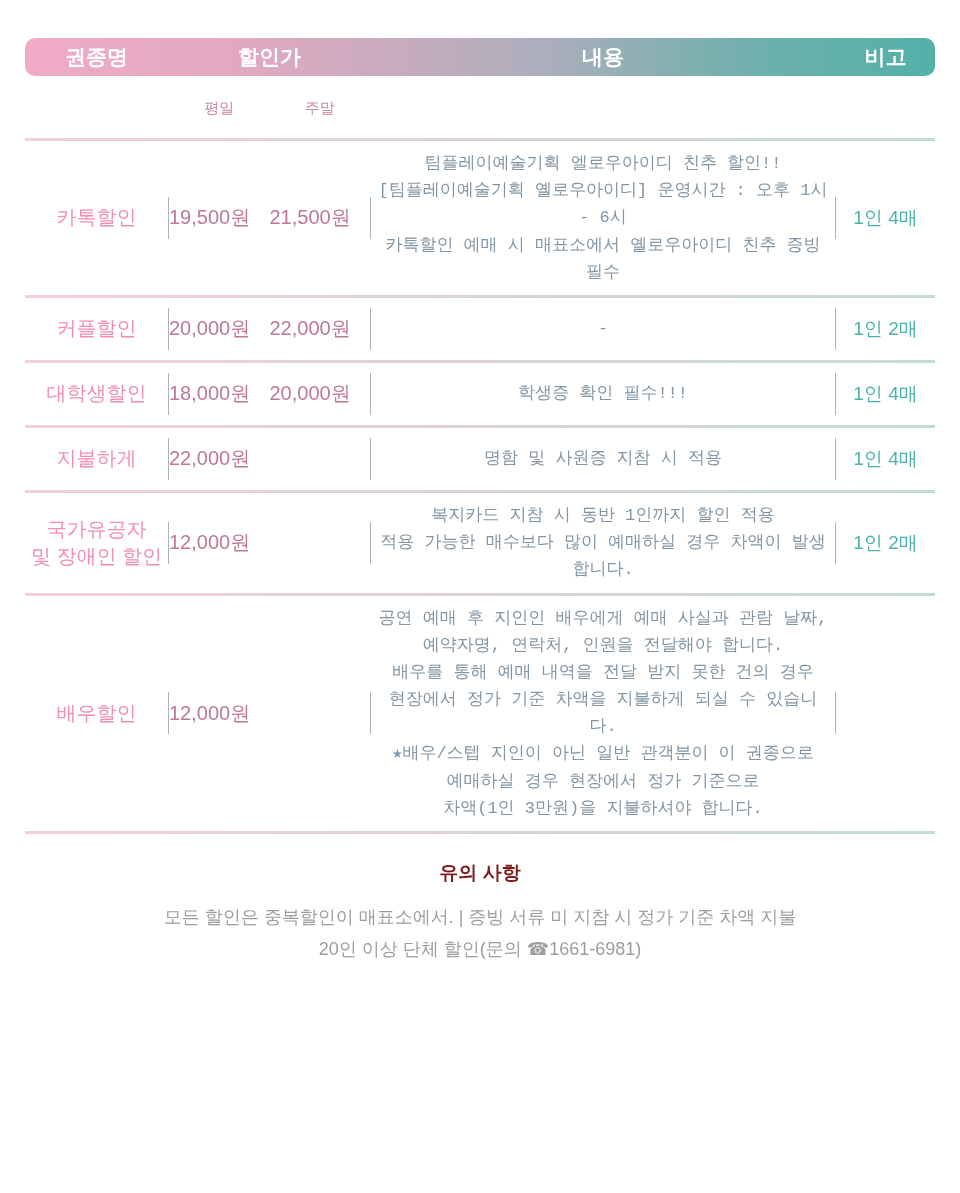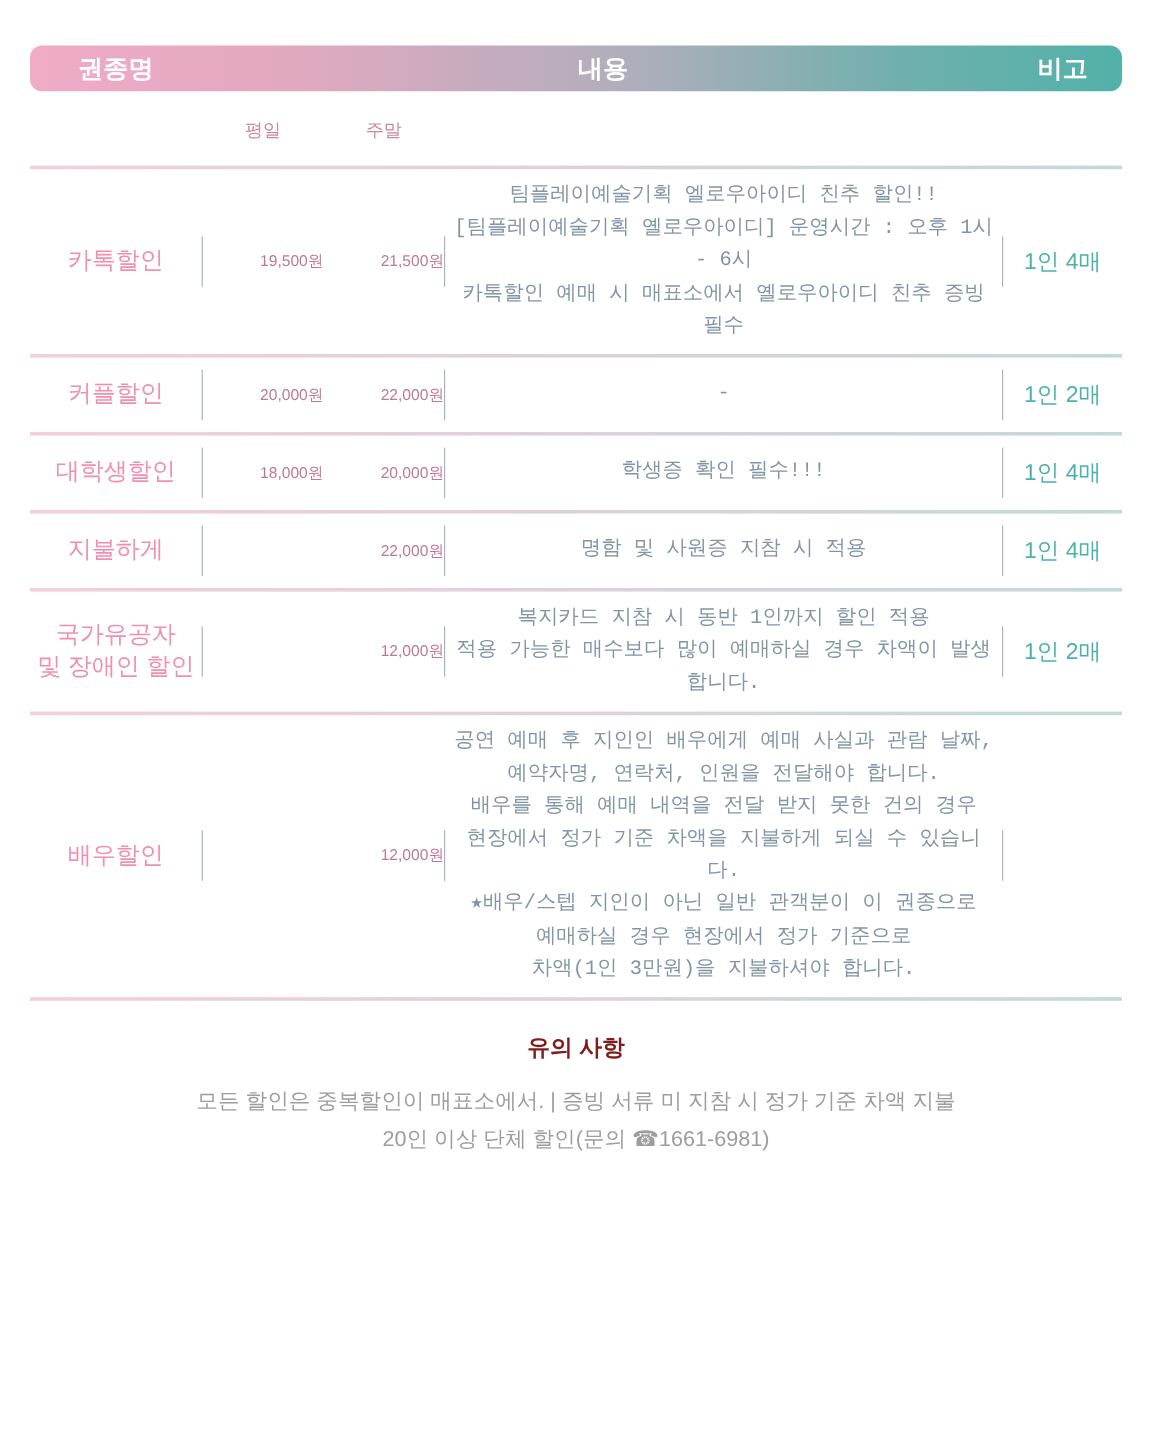--- a/index.html
+++ b/index.html
@@ -62,21 +62,21 @@
     background: linear-gradient(90deg,#f3cfdc 0%,#ded2da 45%,#c3dad7 100%);
   }
 
   .row { display: flex; align-items: center; padding: 9px 0; }
   .row.r1 { min-height: 108px; }
   .row.r2, .row.r3, .row.r4 { min-height: 62px; }
   .row.r5 { min-height: 86px; }
   .row.r6 { min-height: 212px; }
 
   .name-text { color: #f18fb0; font-size: 20px; line-height: 1.35; white-space: pre-line; }
-  .c-price .p { flex: 1; color: #bd7898; font-size: 13px; text-align: right; }
+  .c-price .p { flex: 1; color: #bd7898; font-size: 20px; text-align: left; }
   .c-price { display: flex; }
   .detail-text {
     color: #8295a4; font-size: 17px; line-height: 1.6;
     white-space: pre-line; padding: 0 6px;
   }
   .note-text { color: #4bb2ab; font-size: 19px; }
 
   
   .footer { text-align: center; margin-top: 26px; }
   .footer-heading { font-size: 19px; font-weight: bold; color: #7f1d1d; margin-top: 20px; }
@@ -86,20 +86,23 @@
 <body>
 
 <div class="page">
 
 
   <div class="table">
 
     <div class="thead">
       <div class="cell c-name">권종명</div>
       <div class="vd ghost"></div>
+      <div class="cell c-price" style="justify-content:center;">
+          <span>할인가</span>
+        </div>
       <div class="vd ghost"></div>
       <div class="cell c-detail">내용</div>
       <div class="vd ghost"></div>
       <div class="cell c-note">비고</div>
     </div>
 
     <div class="subhead">
       <div class="c-name"></div>
       <div class="vd ghost"></div>
       <div class="c-price">

